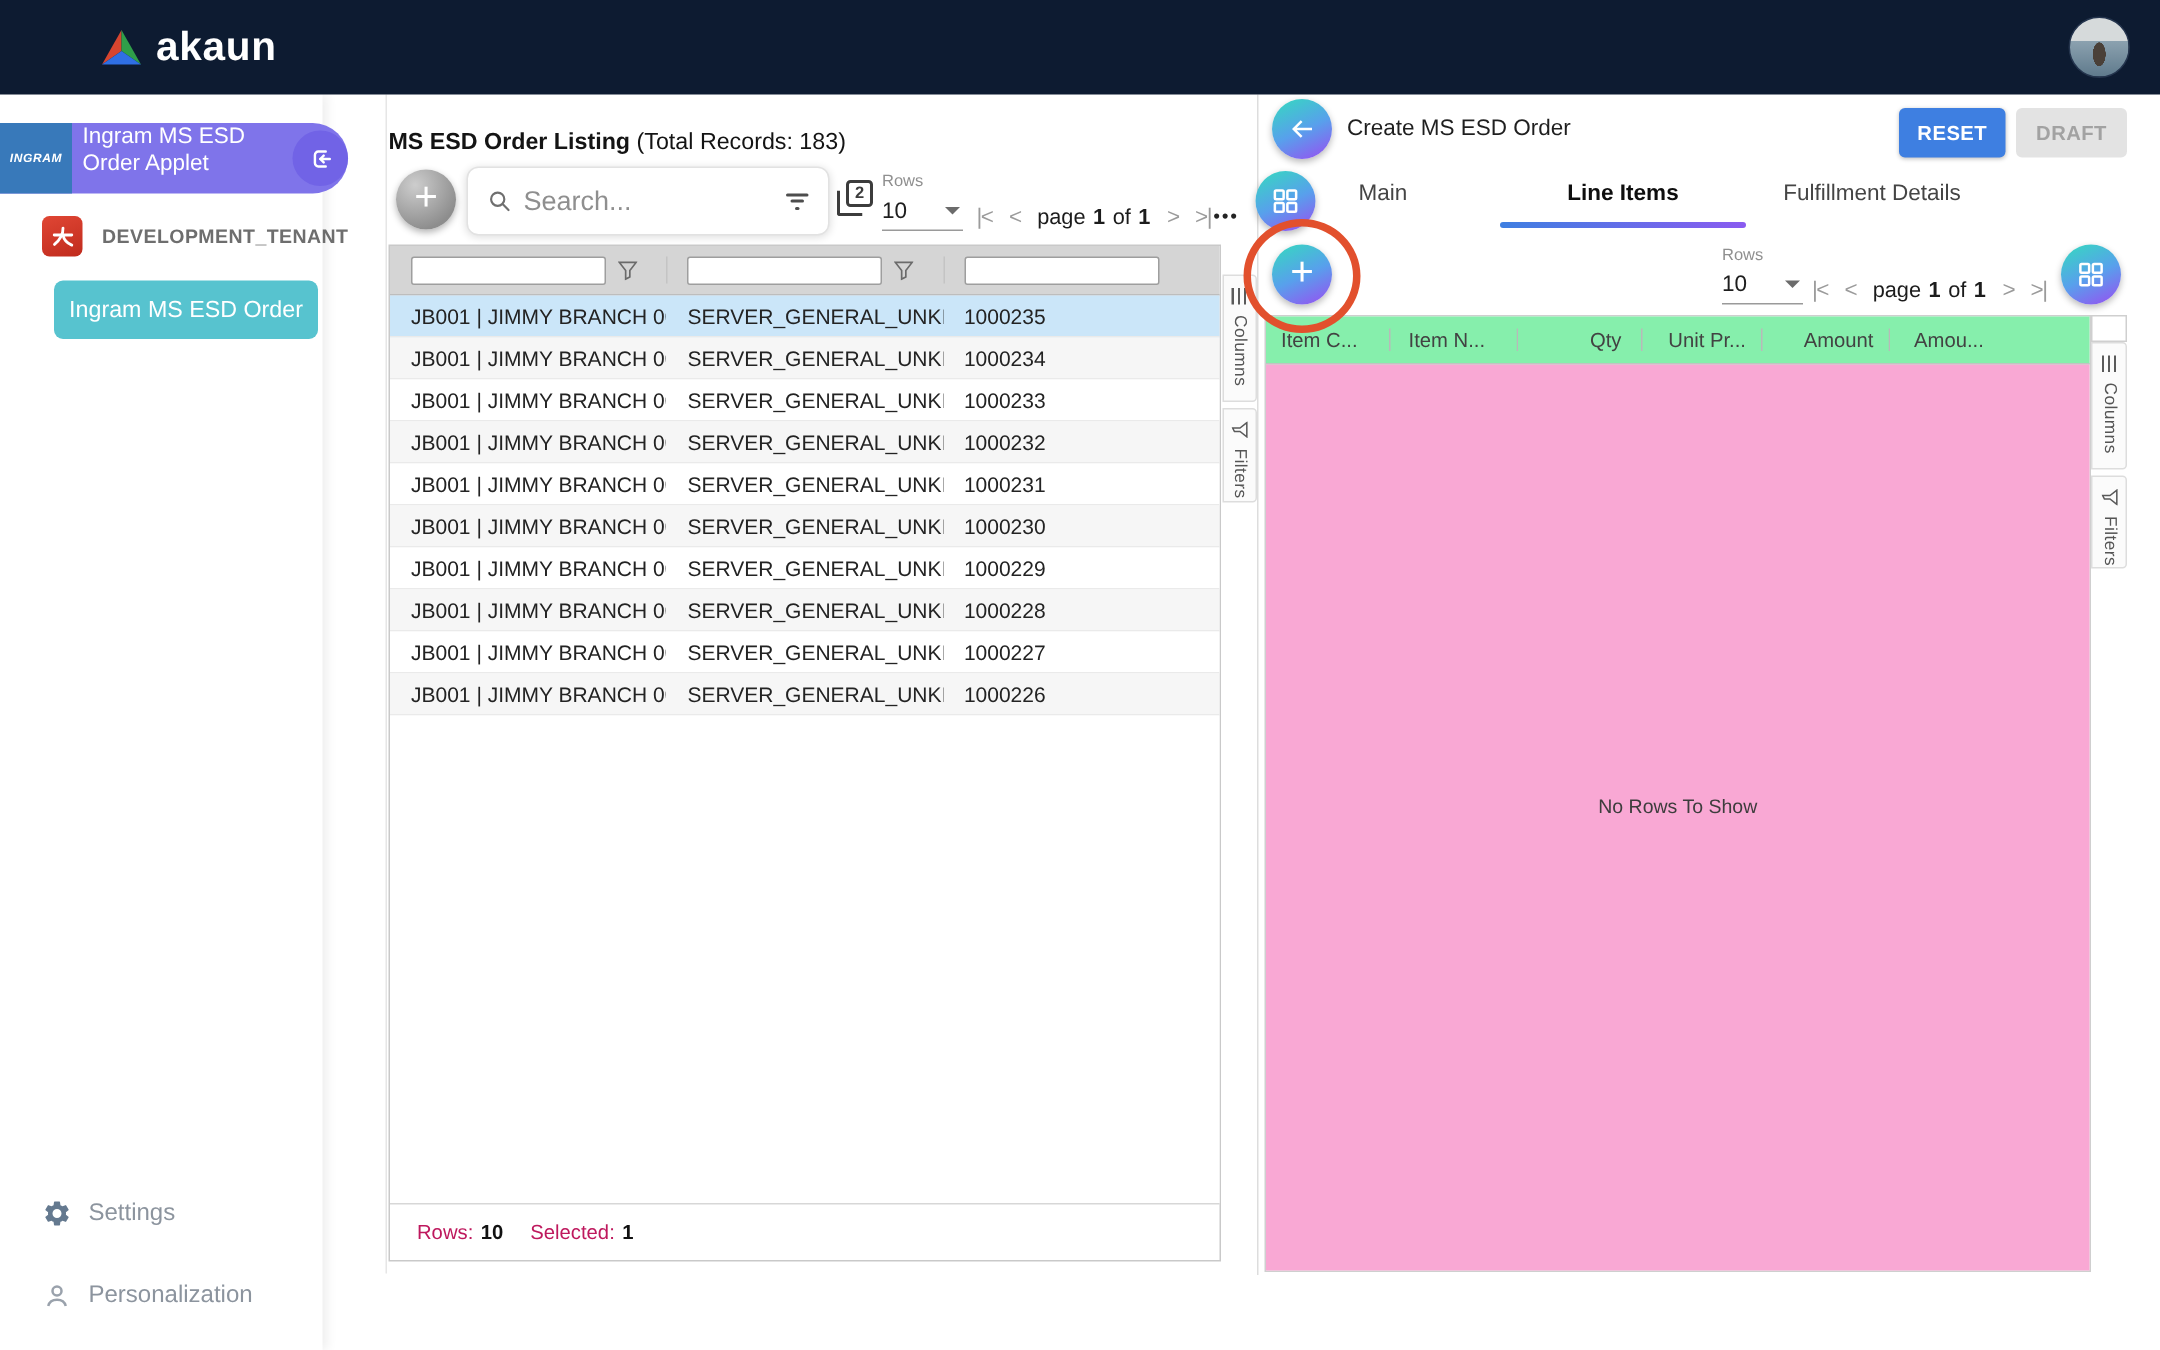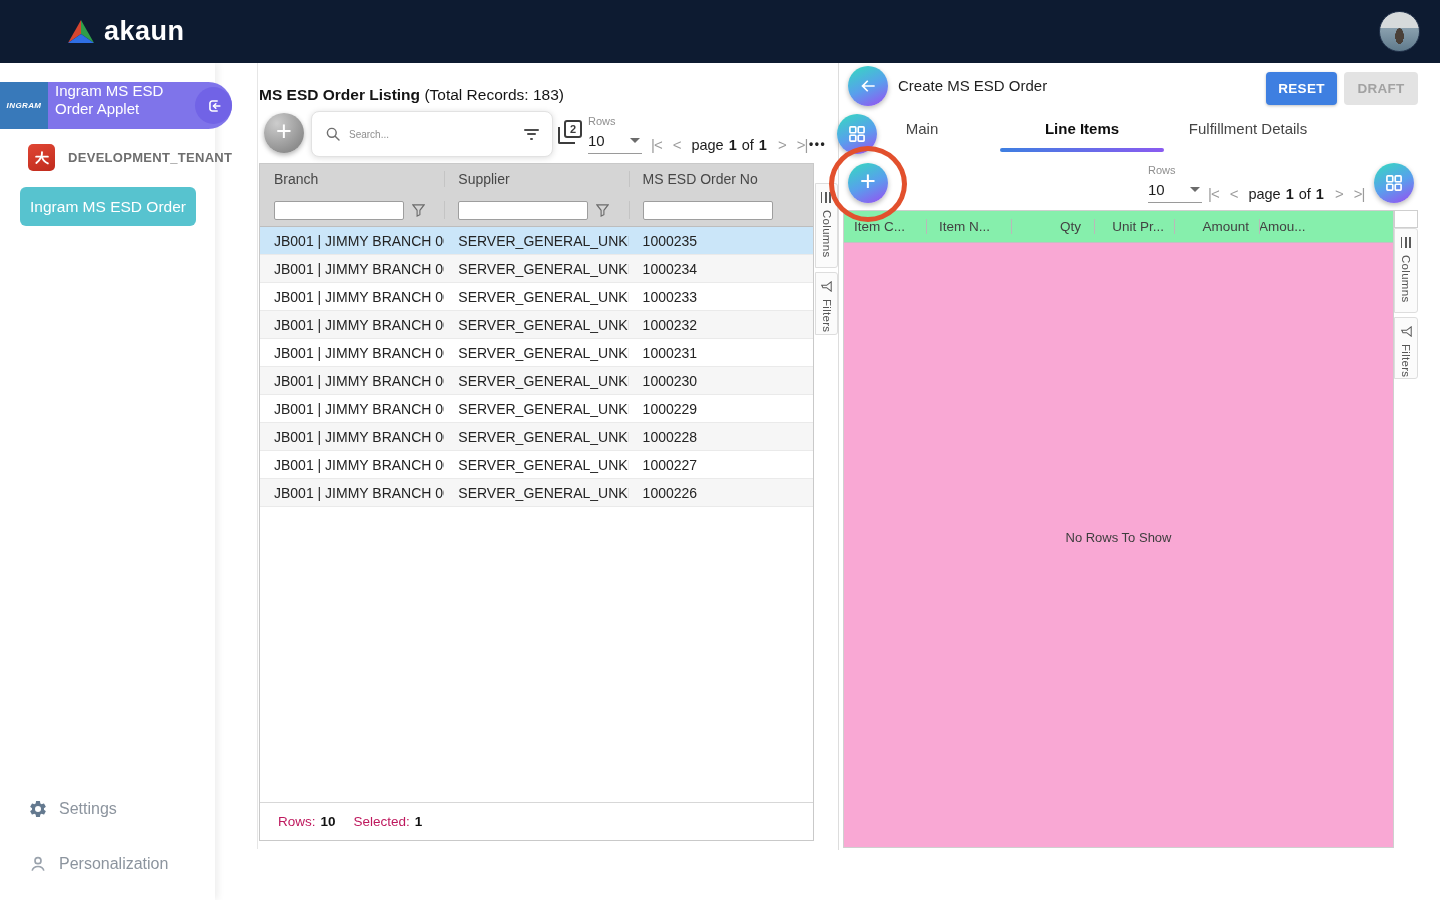--- a/index.html
+++ b/index.html
@@ -23,40 +23,40 @@
   
   .sidebar{position:absolute;left:0;top:63px;width:215px;height:837px;background:#fff;box-shadow:3px 0 7px rgba(0,0,0,.07);z-index:20;}
   .applet-banner{position:absolute;left:0;top:19px;width:232px;height:47px;background:#7f74ea;border-radius:0 24px 24px 0;display:flex;cursor:pointer;z-index:5;}
   .applet-badge{width:48px;height:47px;background:#3879ba;display:flex;align-items:center;justify-content:center;flex:none;}
   .applet-badge span{color:#fff;font-size:8px;font-weight:700;font-style:italic;letter-spacing:.4px;}
   .applet-title{color:#fff;font-size:15px;font-weight:500;line-height:1.22;padding-left:7px;width:140px;}
   .applet-exit{position:absolute;right:0;top:5px;width:37px;height:37px;border-radius:50%;background:#7163e6;display:flex;align-items:center;justify-content:center;cursor:pointer;}
   .tenant-row{position:absolute;left:28px;top:81px;display:flex;align-items:center;gap:13px;}
   .tenant-icon{width:27px;height:27px;border-radius:5px;background:linear-gradient(160deg,#e04634,#c02b1d);display:flex;align-items:center;justify-content:center;}
   .tenant-name{font-size:13px;color:#6e6e6e;font-weight:600;letter-spacing:.3px;}
-  .module-btn{position:absolute;left:20px;top:124px;width:176px;height:39px;border-radius:6px;background:#57c3cf;border:none;color:#fff;font-size:15.5px;font-family:inherit;cursor:pointer;}
+  .module-btn{position:absolute;left:36px;top:124px;width:176px;height:39px;border-radius:6px;background:#57c3cf;border:none;color:#fff;font-size:15.5px;font-family:inherit;cursor:pointer;}
   .side-foot{position:absolute;left:28px;display:flex;align-items:center;gap:11px;cursor:pointer;}
   .side-foot .lbl{font-size:16px;color:#8c949e;}
   .foot-settings{top:736px;}
   .foot-person{top:791px;}
 
   
   .vline{position:absolute;top:63px;width:1px;height:786px;background:#e6e6e6;z-index:1;}
   .vline-a{left:257px;} 
 
   
   .listing-title{position:absolute;left:259px;top:86px;font-size:15.5px;color:#141414;}
   .listing-title b{font-weight:700;}
   .gray-plus{position:absolute;left:264px;top:113px;width:40px;height:40px;border-radius:50%;
     background:radial-gradient(circle at 32% 26%,#cdcdcd,#8d8d8d 75%);box-shadow:0 2px 5px rgba(0,0,0,.3);
     display:flex;align-items:center;justify-content:center;cursor:pointer;}
   .plus-glyph{color:#fff;font-size:27px;font-weight:400;line-height:1;margin-top:-3px;}
   .searchbox{position:absolute;left:311px;top:111px;width:242px;height:46px;background:#fff;border:1px solid #e2e2e2;border-radius:8px;
     box-shadow:0 1px 6px rgba(0,0,0,.14);display:flex;align-items:center;padding:0 13px;gap:8px;}
-  .searchbox input{border:none;outline:none;flex:1;font-size:10px;font-family:inherit;color:#333;min-width:0;}
+  .searchbox input{border:none;outline:none;flex:1;font-size:18px;font-family:inherit;color:#333;min-width:0;}
   .searchbox input::placeholder{color:#8f8f8f;}
   .filter-lines{width:16px;cursor:pointer;flex:none;}
   .filter-lines i{display:block;height:2px;background:#4d4d4d;border-radius:1px;margin:2.5px auto;}
   .filter-lines i:nth-child(1){width:15px;}
   .filter-lines i:nth-child(2){width:9px;}
   .filter-lines i:nth-child(3){width:3px;}
   .copy2{position:absolute;left:557px;top:120px;width:25px;height:25px;cursor:pointer;}
   .copy2-back{position:absolute;left:1px;bottom:1px;width:17px;height:17px;border-left:2px solid #3c3c3c;border-bottom:2px solid #3c3c3c;border-radius:0 0 0 2px;}
   .copy2-front{position:absolute;right:0;top:0;width:18px;height:18px;border:2px solid #3c3c3c;border-radius:3px;font-size:11px;font-weight:700;color:#3c3c3c;display:flex;align-items:center;justify-content:center;background:#fff;}
 
@@ -122,21 +122,21 @@
 
   .dgrid{position:absolute;left:4px;top:147px;width:551px;height:638px;border:1px solid #cfcfcf;display:flex;flex-direction:column;background:#fff;}
   .dg-head{display:flex;height:32px;background:#86efac;flex:none;border-bottom:1px solid #c2c2c2;}
   .gcell{position:relative;display:flex;align-items:center;font-size:13.5px;color:#424242;font-weight:500;white-space:nowrap;overflow:hidden;flex:none;cursor:pointer;}
   .gcell + .gcell::before{content:'';position:absolute;left:0;top:8px;bottom:8px;width:1px;background:#b9b9b9;}
   .gc1{width:82px;padding-left:10px;}
   .gc2{width:85px;padding-left:13px;}
   .gc3{width:83px;justify-content:flex-end;padding-right:13px;}
   .gc4{width:80px;justify-content:flex-end;padding-right:10px;}
   .gc5{width:85px;justify-content:flex-end;padding-right:10px;}
-  .gc6{flex:1;}
+  .gc6{flex:1;padding-left:17px;}
   .dg-body{flex:1;position:relative;background:#f9a8d4;}
   .empty-msg{position:absolute;left:0;top:287px;width:100%;text-align:center;font-size:13px;color:#3d3d3d;}
 
   .det-strip-corner{position:absolute;left:555px;top:147px;width:24px;height:18px;background:#fff;border:1px solid #cfcfcf;}
   .det-cols{left:555px;top:165px;width:24px;height:85px;}
   .det-filt{left:555px;top:254px;width:24px;height:62px;}
 
   svg{display:block;}
 </style>
 </head>
@@ -258,25 +258,20 @@
       <b>1</b>
       <span>of</span>
       <b>1</b>
   </span>
   <span class="pg-btn">&gt;</span>
   <span class="pg-btn">&gt;|</span>
 </div>
 <span class="more-dots">•••</span>
 
 <div class="ltable">
-  <div class="lt-head">
-    <div class="lt-col">Branch</div>
-    <div class="lt-col">Supplier</div>
-    <div class="lt-col">MS ESD Order No</div>
-  </div>
   <div class="lt-filter">
     <div class="lt-col">
       <input type="text" style="">
       <span class="funnel">
           <svg viewBox="0 0 14 14" width="13" height="13">
             <path d="M1 1h12L8.5 6.8v4.7l-3 1.5V6.8L1 1z" fill="none" stroke="#6b6b6b" stroke-width="1.2"></path>
           </svg>
         </span>
     </div>
     <div class="lt-col">

